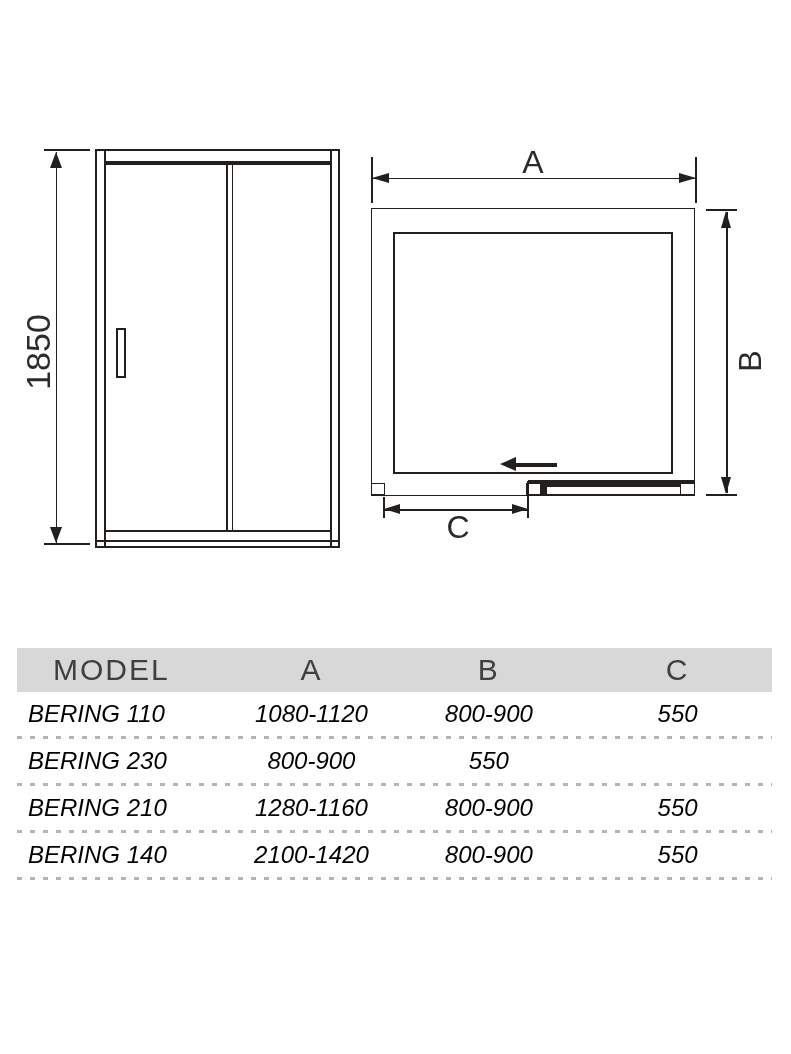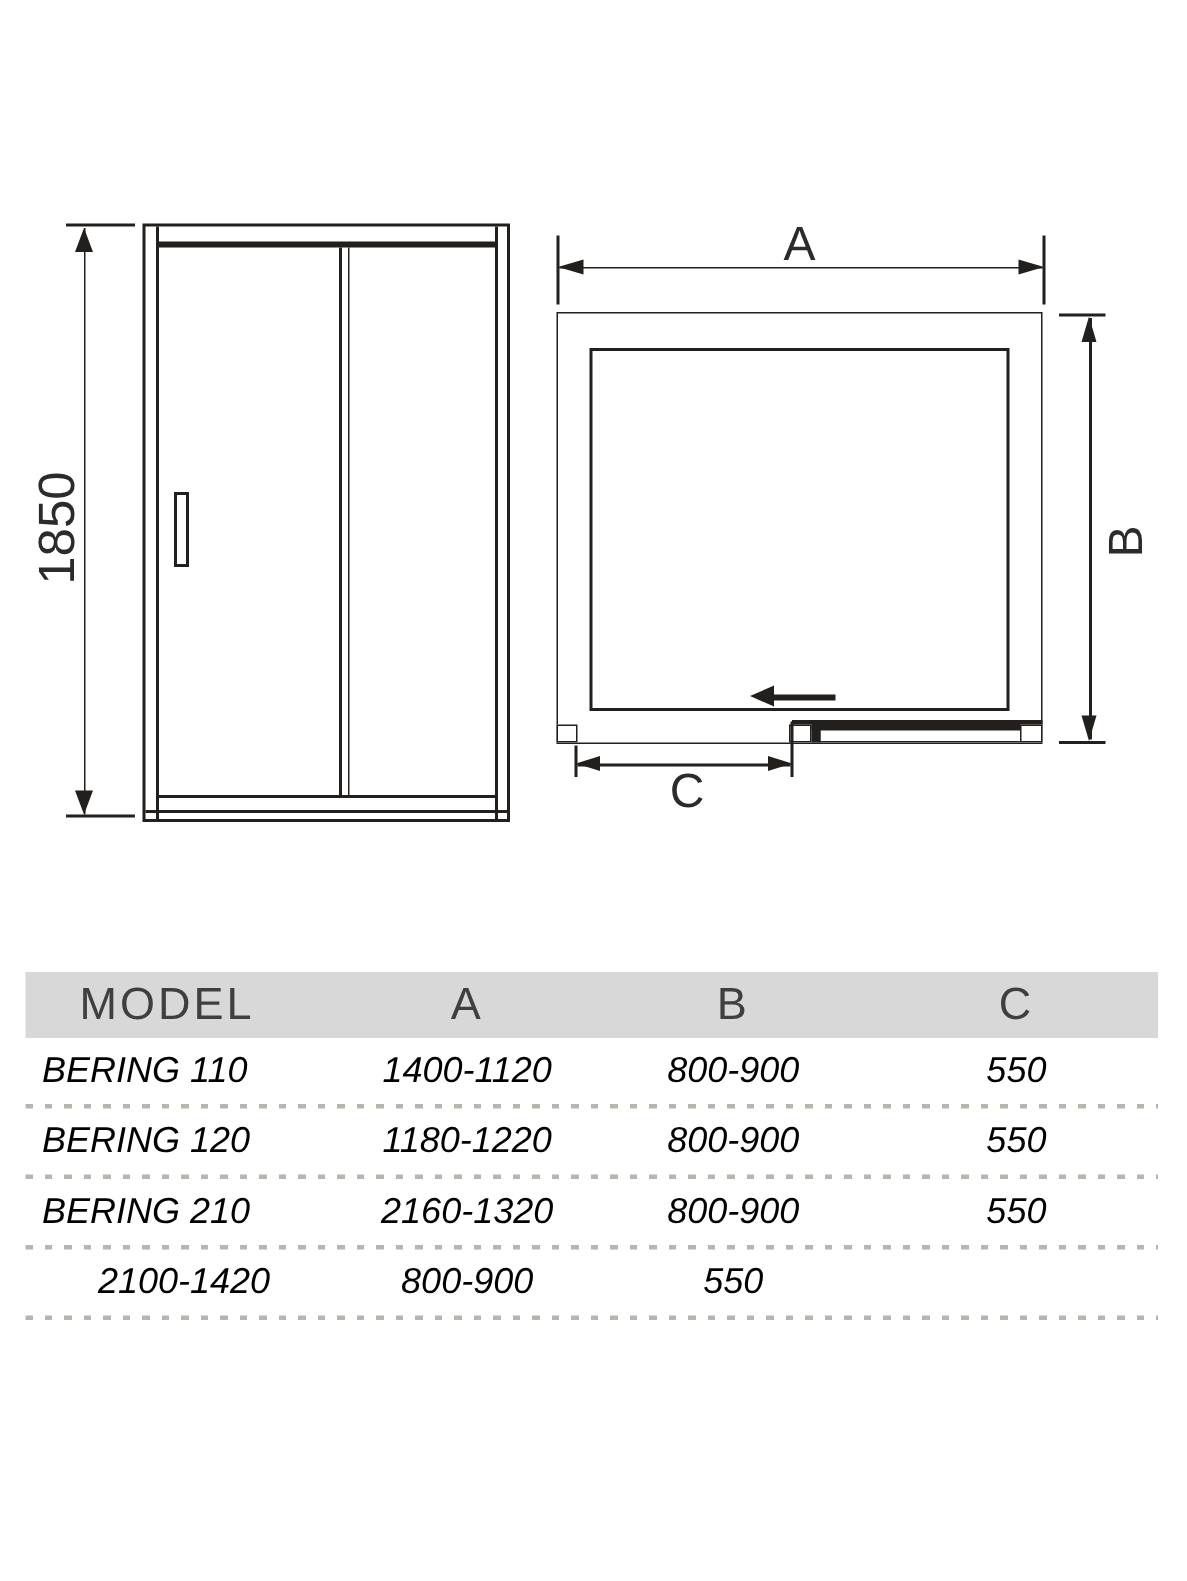--- a/index.html
+++ b/index.html
@@ -115,43 +115,43 @@
   <div id="spec-table">
     <div id="t-head" class="t-grid">
       <div class="th model">MODEL</div>
       <div class="th">A</div>
       <div class="th">B</div>
       <div class="th">C</div>
     </div>
 
     <div class="t-row t-grid">
       <div class="td model">BERING 110</div>
-      <div class="td">1400-1120</div>
+      <div class="td">1080-1120</div>
       <div class="td">800-900</div>
       <div class="td">550</div>
     </div>
     <div class="sep"></div>
 
     <div class="t-row t-grid">
-      <div class="td model">BERING 120</div>
-      <div class="td">1180-1220</div>
+      <div class="td model">BERING 230</div>
       <div class="td">800-900</div>
       <div class="td">550</div>
     </div>
     <div class="sep"></div>
 
     <div class="t-row t-grid">
       <div class="td model">BERING 210</div>
-      <div class="td">2160-1320</div>
+      <div class="td">1280-1160</div>
       <div class="td">800-900</div>
       <div class="td">550</div>
     </div>
     <div class="sep"></div>
 
     <div class="t-row t-grid">
+      <div class="td model">BERING 140</div>
       <div class="td">2100-1420</div>
       <div class="td">800-900</div>
       <div class="td">550</div>
     </div>
     <div class="sep"></div>
   </div>
 
 </div>
 
 </body></html>

